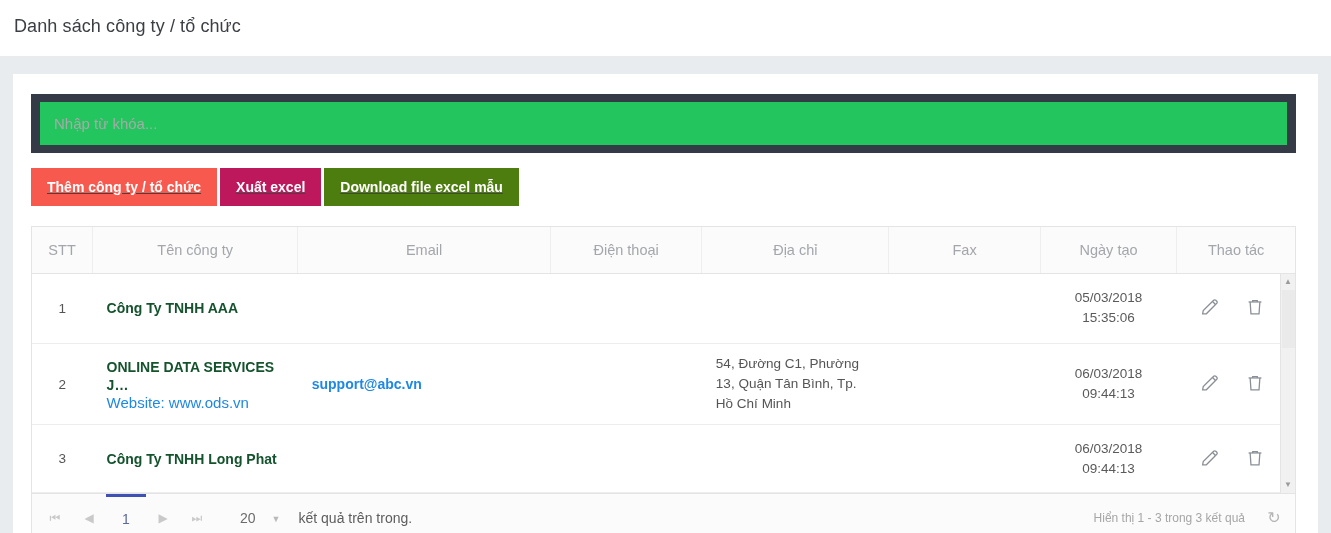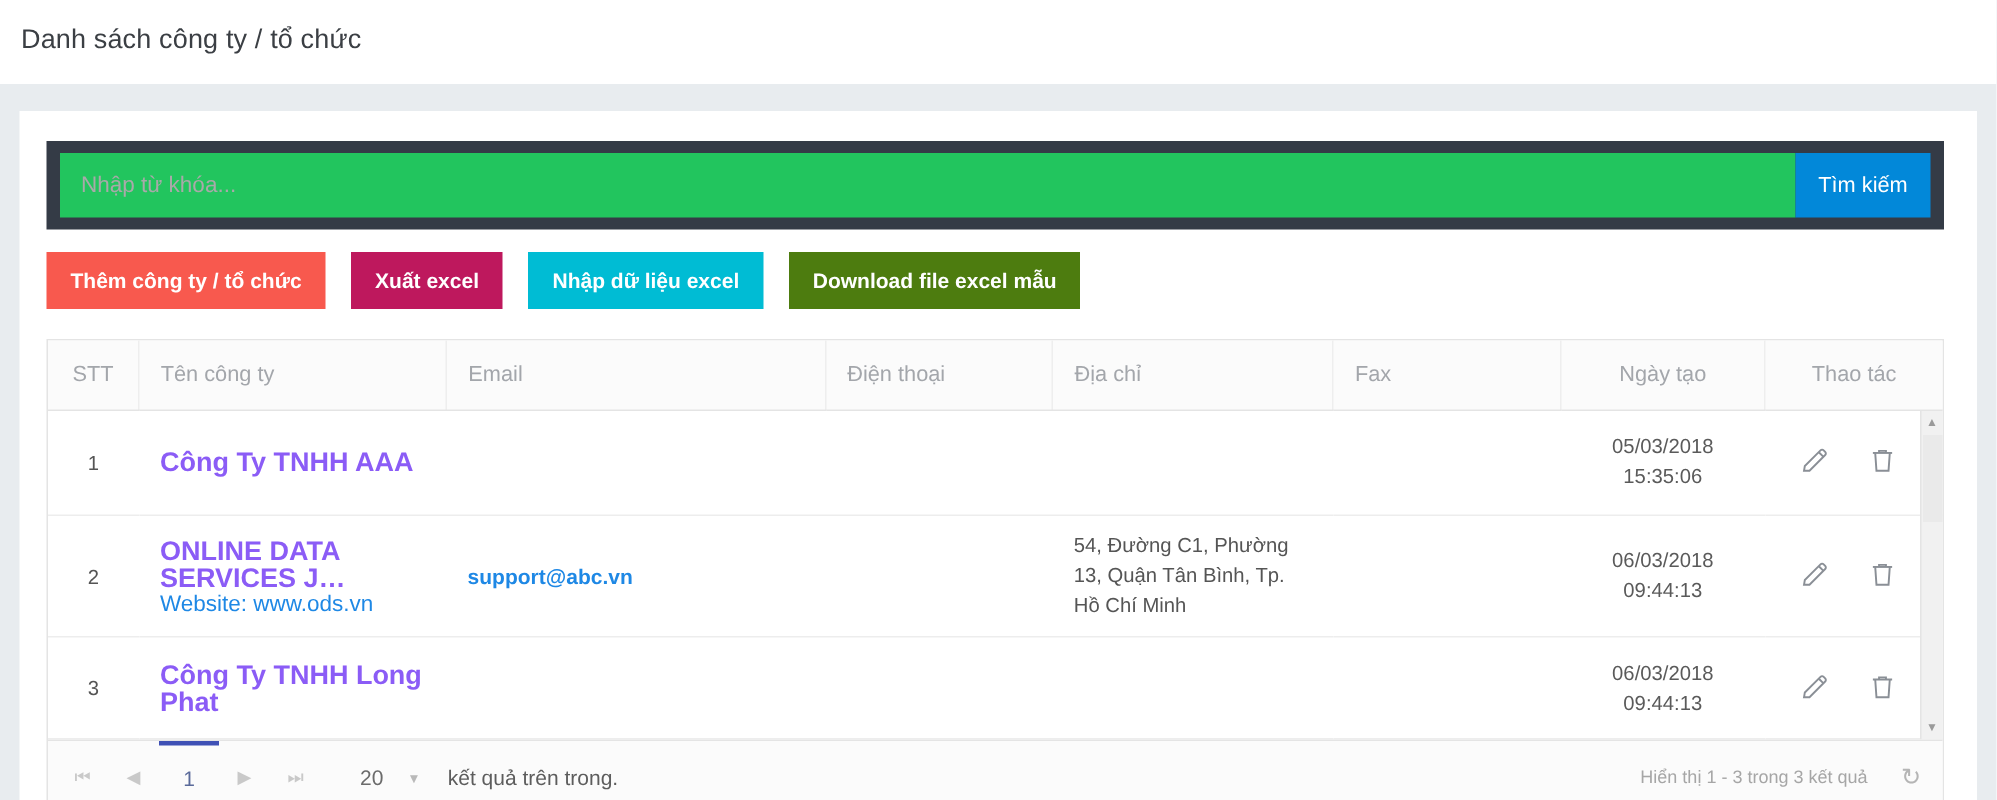--- a/index.html
+++ b/index.html
@@ -72,21 +72,22 @@
     font-family: "Liberation Sans", sans-serif;
     font-size: 14.5px;
     cursor: pointer;
     padding: 0;
   }
 
   
   .actions {
     margin: 15px 0 0 -4px;
     display: flex;
-    gap: 17px;
+    gap: 3px;
+    text-decoration: underline;
   }
   .btn {
     border: none;
     color: #ffffff;
     font-family: "Liberation Sans", sans-serif;
     font-size: 14px;
     font-weight: bold;
     height: 38px;
     padding: 0 16px;
     cursor: pointer;
@@ -109,21 +110,21 @@
   table.grid {
     border-collapse: collapse;
     width: 100%;
     table-layout: fixed;
   }
   table.grid th {
     background: #fbfbfb;
     color: #a3a6ab;
     font-weight: 400;
     font-size: 14.5px;
-    text-align: left;
+    text-align: center;
     height: 46px;
     padding: 0 14px;
     border-right: 1px solid #eeeeee;
     border-bottom: 1px solid #e4e4e4;
     box-sizing: border-box;
     vertical-align: middle;
   }
   table.grid th.c  { text-align: center; }
   table.grid th:last-child { border-right: none; }
 
@@ -131,23 +132,23 @@
     border-bottom: 1px solid #ededed;
     padding: 10px 14px;
     font-size: 13.5px;
     color: #555;
     vertical-align: middle;
     box-sizing: border-box;
   }
   table.grid tr:last-child td { border-bottom: 1px solid #ededed; }
   td.num { text-align: center; color: #6b6b6b; font-size: 13.5px; }
   .company-name {
-    color: #8b5cf6;
+    color: #14532d;
     font-weight: bold;
-    font-size: 18px;
+    font-size: 14px;
     line-height: 18px;
     display: block;
     cursor: pointer;
   }
   .company-sub {
     color: #1e88e5;
     font-size: 15px;
     line-height: 17px;
     display: block;
   }
@@ -282,27 +283,25 @@
 <body>
 
 <div class="page-head">
   <div class="page-title">Danh sách công ty / tổ chức</div>
 </div>
 
 <div class="card">
 
   <div class="searchbar">
     <input class="search-input" type="text" placeholder="Nhập từ khóa..." style="">
-    <button class="search-btn">Tìm kiếm</button>
   </div>
 
   <div class="actions">
     <button class="btn btn-red">Thêm công ty / tổ chức</button>
     <button class="btn btn-green">Xuất excel</button>
-    <button class="btn btn-cyan">Nhập dữ liệu excel</button>
     <button class="btn btn-orange">Download file excel mẫu</button>
   </div>
 
   <div class="grid-wrap">
 
     <table class="grid">
       <colgroup>
         <col style="width:60px">
           <col style="width:203px">
           <col style="width:250px">

